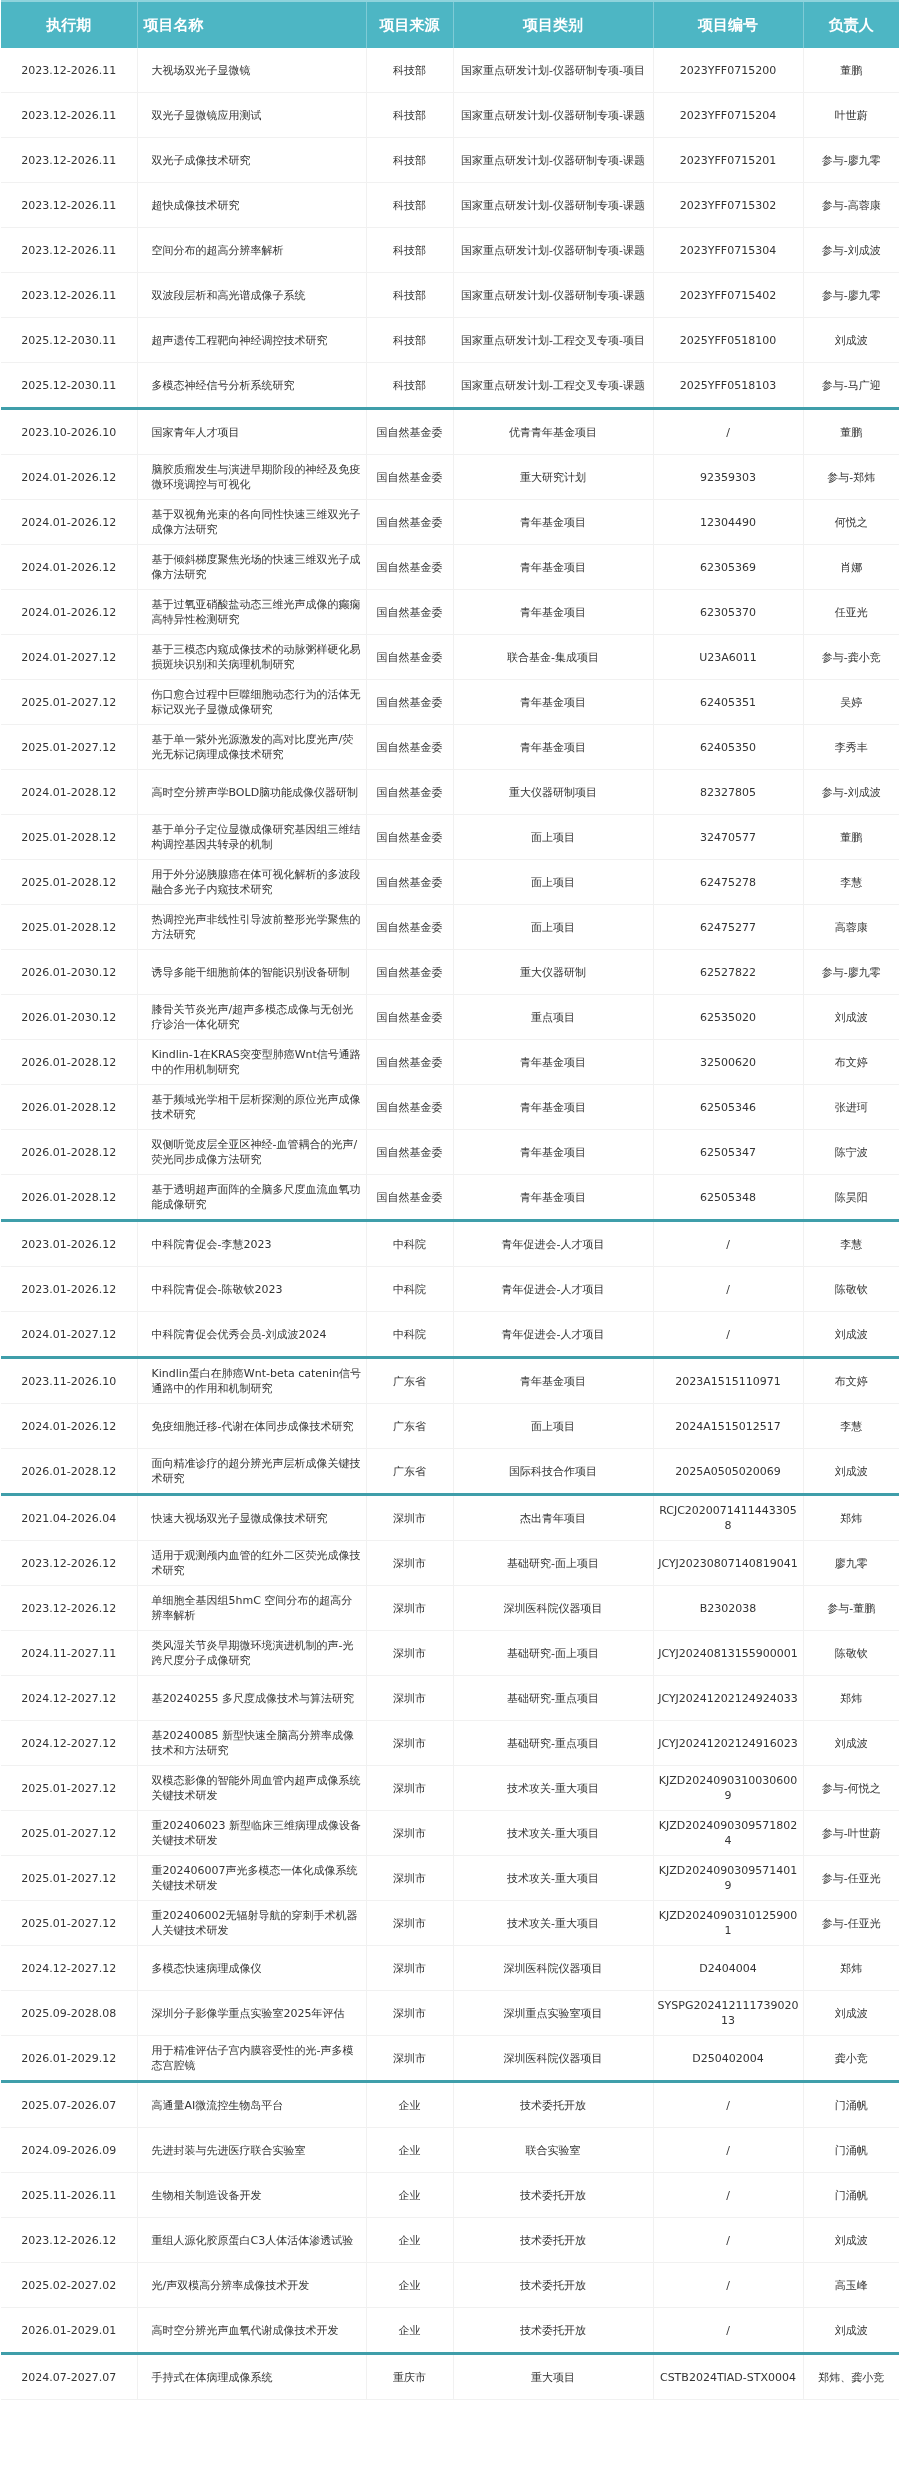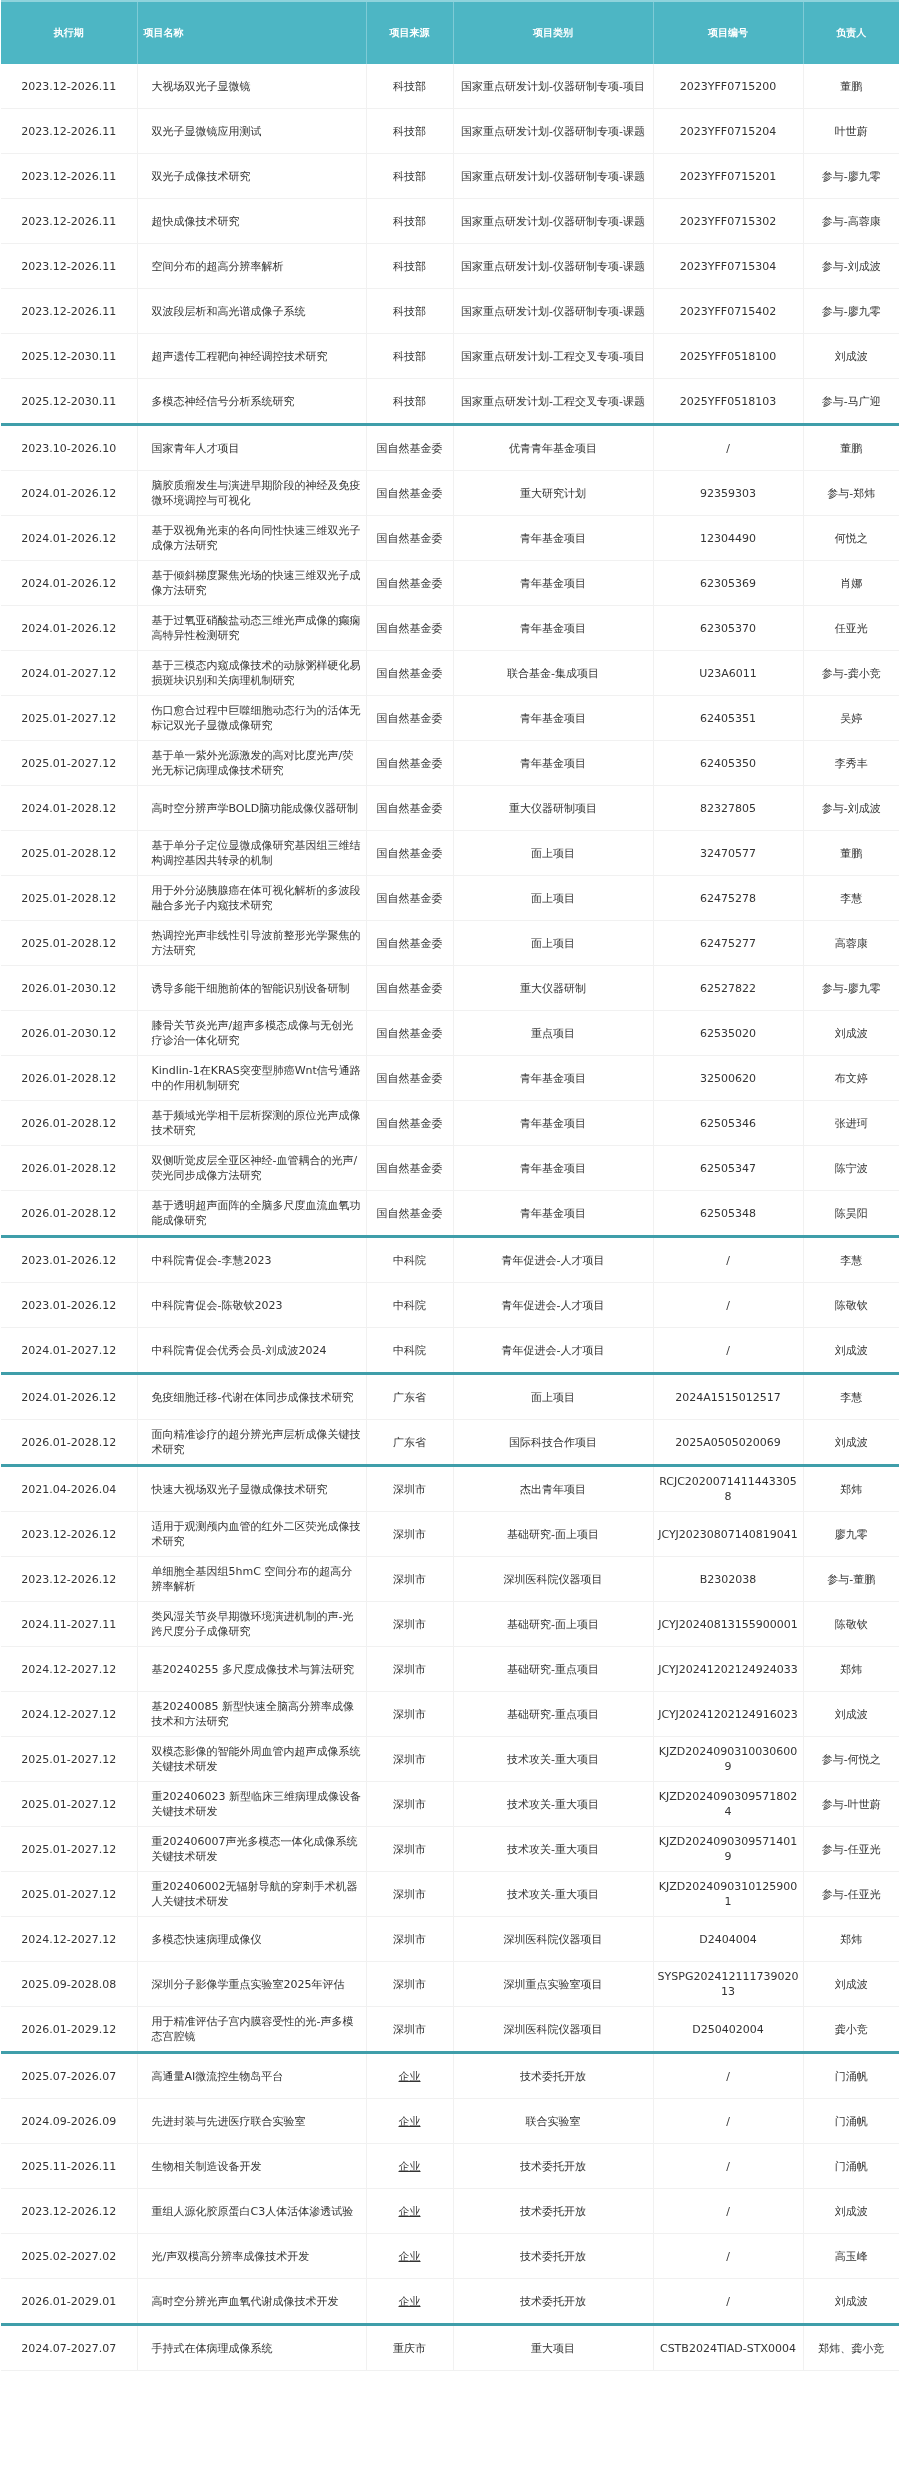--- a/index.html
+++ b/index.html
@@ -1,27 +1,27 @@
 <!DOCTYPE html>
 <html><head>
 <meta charset="utf-8">
 <style>
   html, body { margin: 0; padding: 0; background: #ffffff; }
   body { width: 900px; font-family: "DejaVu Sans", "Liberation Sans", sans-serif; color: #333333; }
   table { border-collapse: collapse; width: 898px; margin-left: 1px; table-layout: fixed; font-size: 11px; }
   col.c0 { width: 136px; } col.c1 { width: 229px; } col.c2 { width: 87px; }
   col.c3 { width: 200px; } col.c4 { width: 150px; } col.c5 { width: 96px; }
-  thead th { background: #4db6c4; color: #ffffff; font-weight: bold; font-size: 10px; height: 46px; padding: 8px 4px; border-right: 1px solid #7fcbd6; border-top: 2px solid #8fd3dc; }
+  thead th { background: #4db6c4; color: #ffffff; font-weight: bold; font-size: 15px; height: 46px; padding: 0 4px; border-right: 1px solid #7fcbd6; border-top: 2px solid #8fd3dc; }
   thead th.left { text-align: left; padding-left: 6px; }
   thead th:last-child { border-right: none; }
   tbody td { height: 44px; border-bottom: 1px solid #f1f1f1; border-right: 1px solid #f1f1f1; padding: 0 4px; text-align: center; vertical-align: middle; line-height: 15px; overflow: hidden; }
   tbody td:last-child { border-right: none; text-align: center; }
   tbody td.name { text-align: left; padding-left: 14px; padding-right: 4px; }
   tbody tr.group-end td { border-bottom: 3px solid #3f9eaa; }
-  .underline { text-decoration: underline; }
+  .underline { }
   .code { font-size: 11px; word-break: break-all; }
 </style>
 </head>
 <body>
 
 <table>
   <colgroup>
     <col class="c0">
       <col class="c1">
       <col class="c2">
@@ -266,20 +266,28 @@
       </tr>
       <tr class="group-end">
         <td><span>2024.01-2027.12</span></td>
         <td class="name"><span>中科院青促会优秀会员-刘成波2024</span></td>
         <td><span>中科院</span></td>
         <td><span>青年促进会-人才项目</span></td>
         <td class="code"><span>/</span></td>
         <td><span>刘成波</span></td>
       </tr>
       <tr>
+        <td><span>2023.11-2026.10</span></td>
+        <td class="name"><span>Kindlin蛋白在肺癌Wnt-beta catenin信号通路中的作用和机制研究</span></td>
+        <td><span>广东省</span></td>
+        <td><span>青年基金项目</span></td>
+        <td class="code"><span>2023A1515110971</span></td>
+        <td><span>布文婷</span></td>
+      </tr>
+      <tr>
         <td><span>2024.01-2026.12</span></td>
         <td class="name"><span>免疫细胞迁移-代谢在体同步成像技术研究</span></td>
         <td><span>广东省</span></td>
         <td><span>面上项目</span></td>
         <td class="code"><span>2024A1515012517</span></td>
         <td><span>李慧</span></td>
       </tr>
       <tr class="group-end">
         <td><span>2026.01-2028.12</span></td>
         <td class="name"><span>面向精准诊疗的超分辨光声层析成像关键技术研究</span></td>

